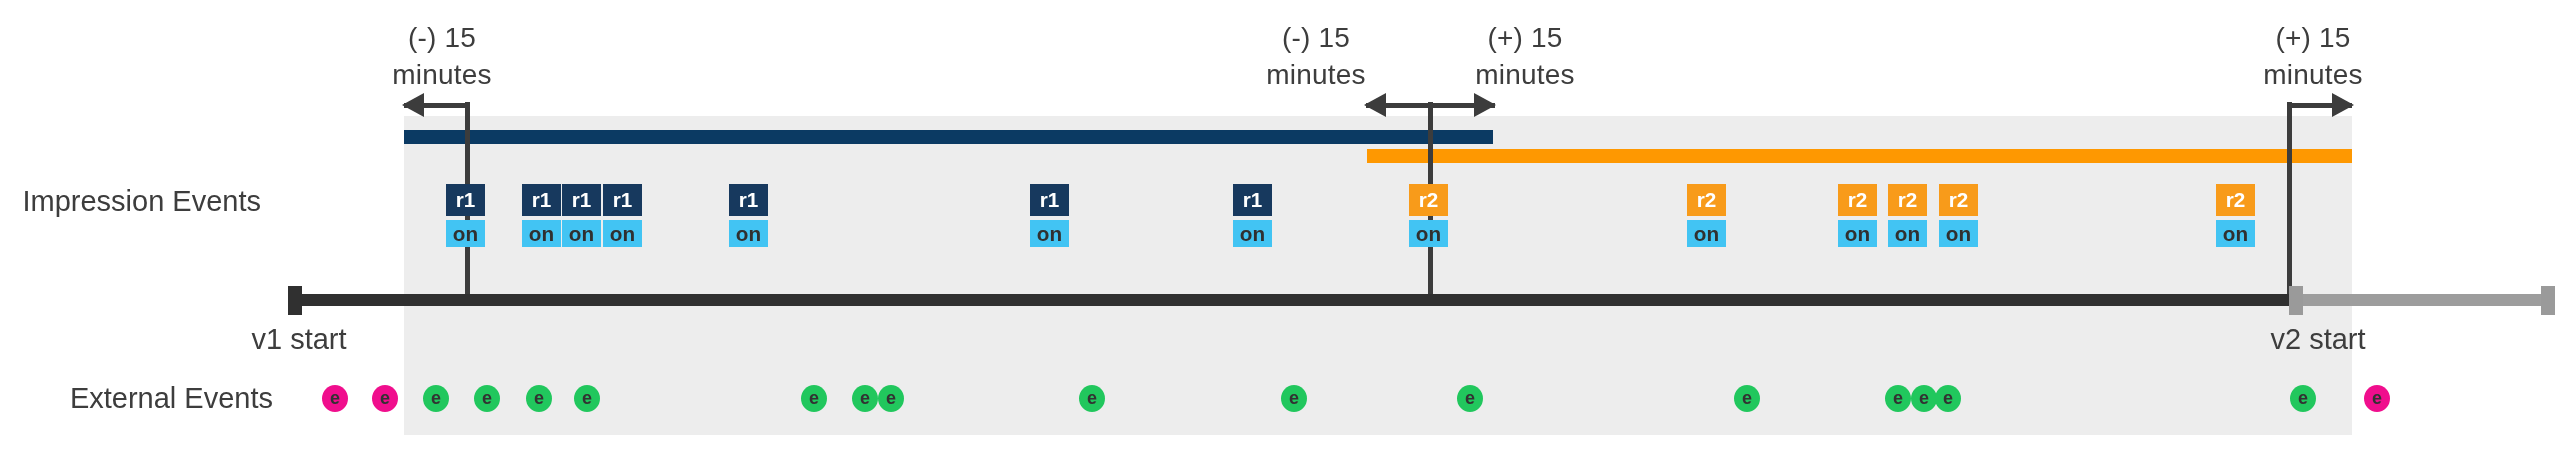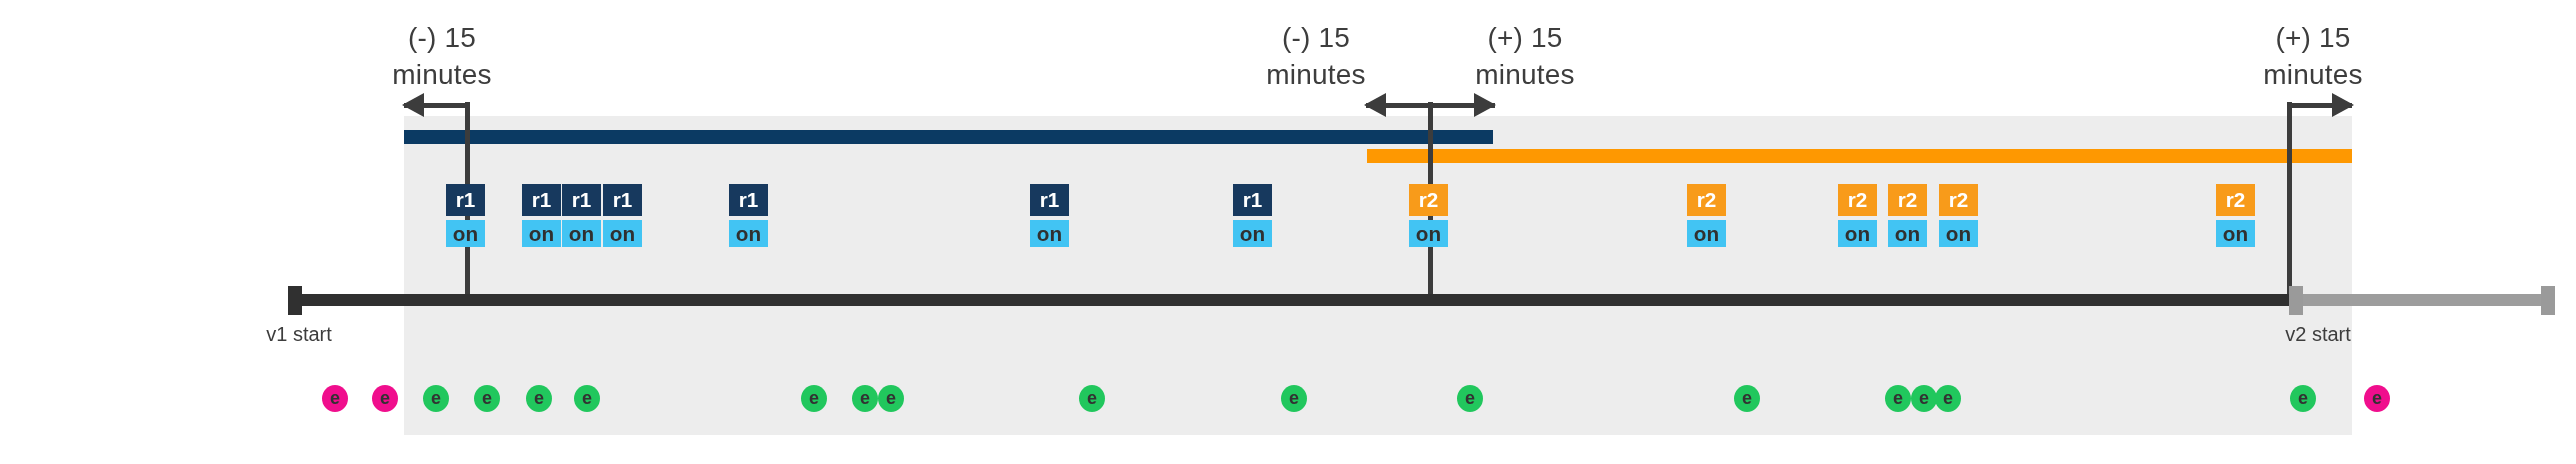--- a/index.html
+++ b/index.html
@@ -36,21 +36,21 @@
     font-size:18px; font-weight:600; color:#323232;
   }
   .dot.green { background:var(--green); }
   .dot.pink  { background:var(--pink); }
   .tl-black { position:absolute; background:var(--timeline_dark); }
   .tl-gray  { position:absolute; background:var(--timeline_gray); }
   .tick { position:absolute; }
   .tick.dark { background:var(--timeline_dark); }
   .tick.gray { background:var(--timeline_gray_tick); }
   .tl-label {
-    position:absolute; font-size:20px; font-weight:500; color:var(--text); white-space:nowrap;
+    position:absolute; font-size:29px; font-weight:500; color:var(--text); white-space:nowrap;
     transform:translateX(-50%);
   }
 </style>
 </head>
 <body>
 
 <div class="canvas">
   <div id="panel" class="panel" style="left: 404px; top: 116px; width: 1948px; height: 319px;"></div>
   <div id="bars-layer">
       <div class="bar navy" style="left: 404px; top: 130px; width: 1089px; height: 14px;"></div>
@@ -88,20 +88,22 @@
       <div class="ann-label" style="left: 1403px;">
         <div>(+) 15</div>
         <div>minutes</div>
       </div>
       <div class="ann-label" style="left: 2191px;">
         <div>(+) 15</div>
         <div>minutes</div>
       </div>
     </div>
 
+  <div id="impression-row-label" class="row-label" style="right: 2315px; top: 185px;">Impression Events</div>
+  <div id="external-row-label" class="row-label" style="right: 2303px; top: 382px;">External Events</div>
 
   <div id="impression-layer">
       <div class="badge r1" style="left: 446px; top: 184px;">r1</div>
       <div class="badge on" style="left: 446px; top: 220px;">on</div>
       <div class="badge r1" style="left: 522px; top: 184px;">r1</div>
       <div class="badge on" style="left: 522px; top: 220px;">on</div>
       <div class="badge r1" style="left: 562px; top: 184px;">r1</div>
       <div class="badge on" style="left: 562px; top: 220px;">on</div>
       <div class="badge r1" style="left: 603px; top: 184px;">r1</div>
       <div class="badge on" style="left: 603px; top: 220px;">on</div>

